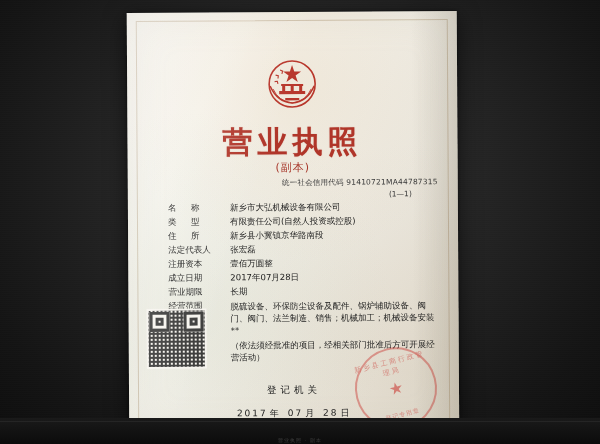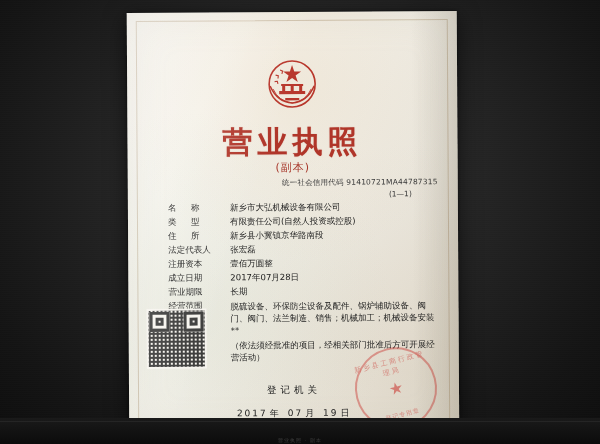--- a/index.html
+++ b/index.html
@@ -358,21 +358,21 @@
       <div class="seal-text-top">新乡县工商行政管理局</div>
       <div class="seal-star">★</div>
       <div class="seal-text-bottom">登记专用章</div>
     </div>
 
     <div class="reg-auth">登记机关</div>
 
     <div class="issue-date">
       <span>2017</span><span>年</span>
       <span>07</span><span>月</span>
-      <span>19</span><span>日</span>
+      <span>28</span><span>日</span>
     </div>
 
     <div class="paper-glare"></div>
     <div class="paper-shadow-right"></div>
   </div>
 
   <div class="table-edge">
     <div class="table-edge-line"></div>
   </div>
   <div class="micro-strip">营业执照 · 副本</div>

